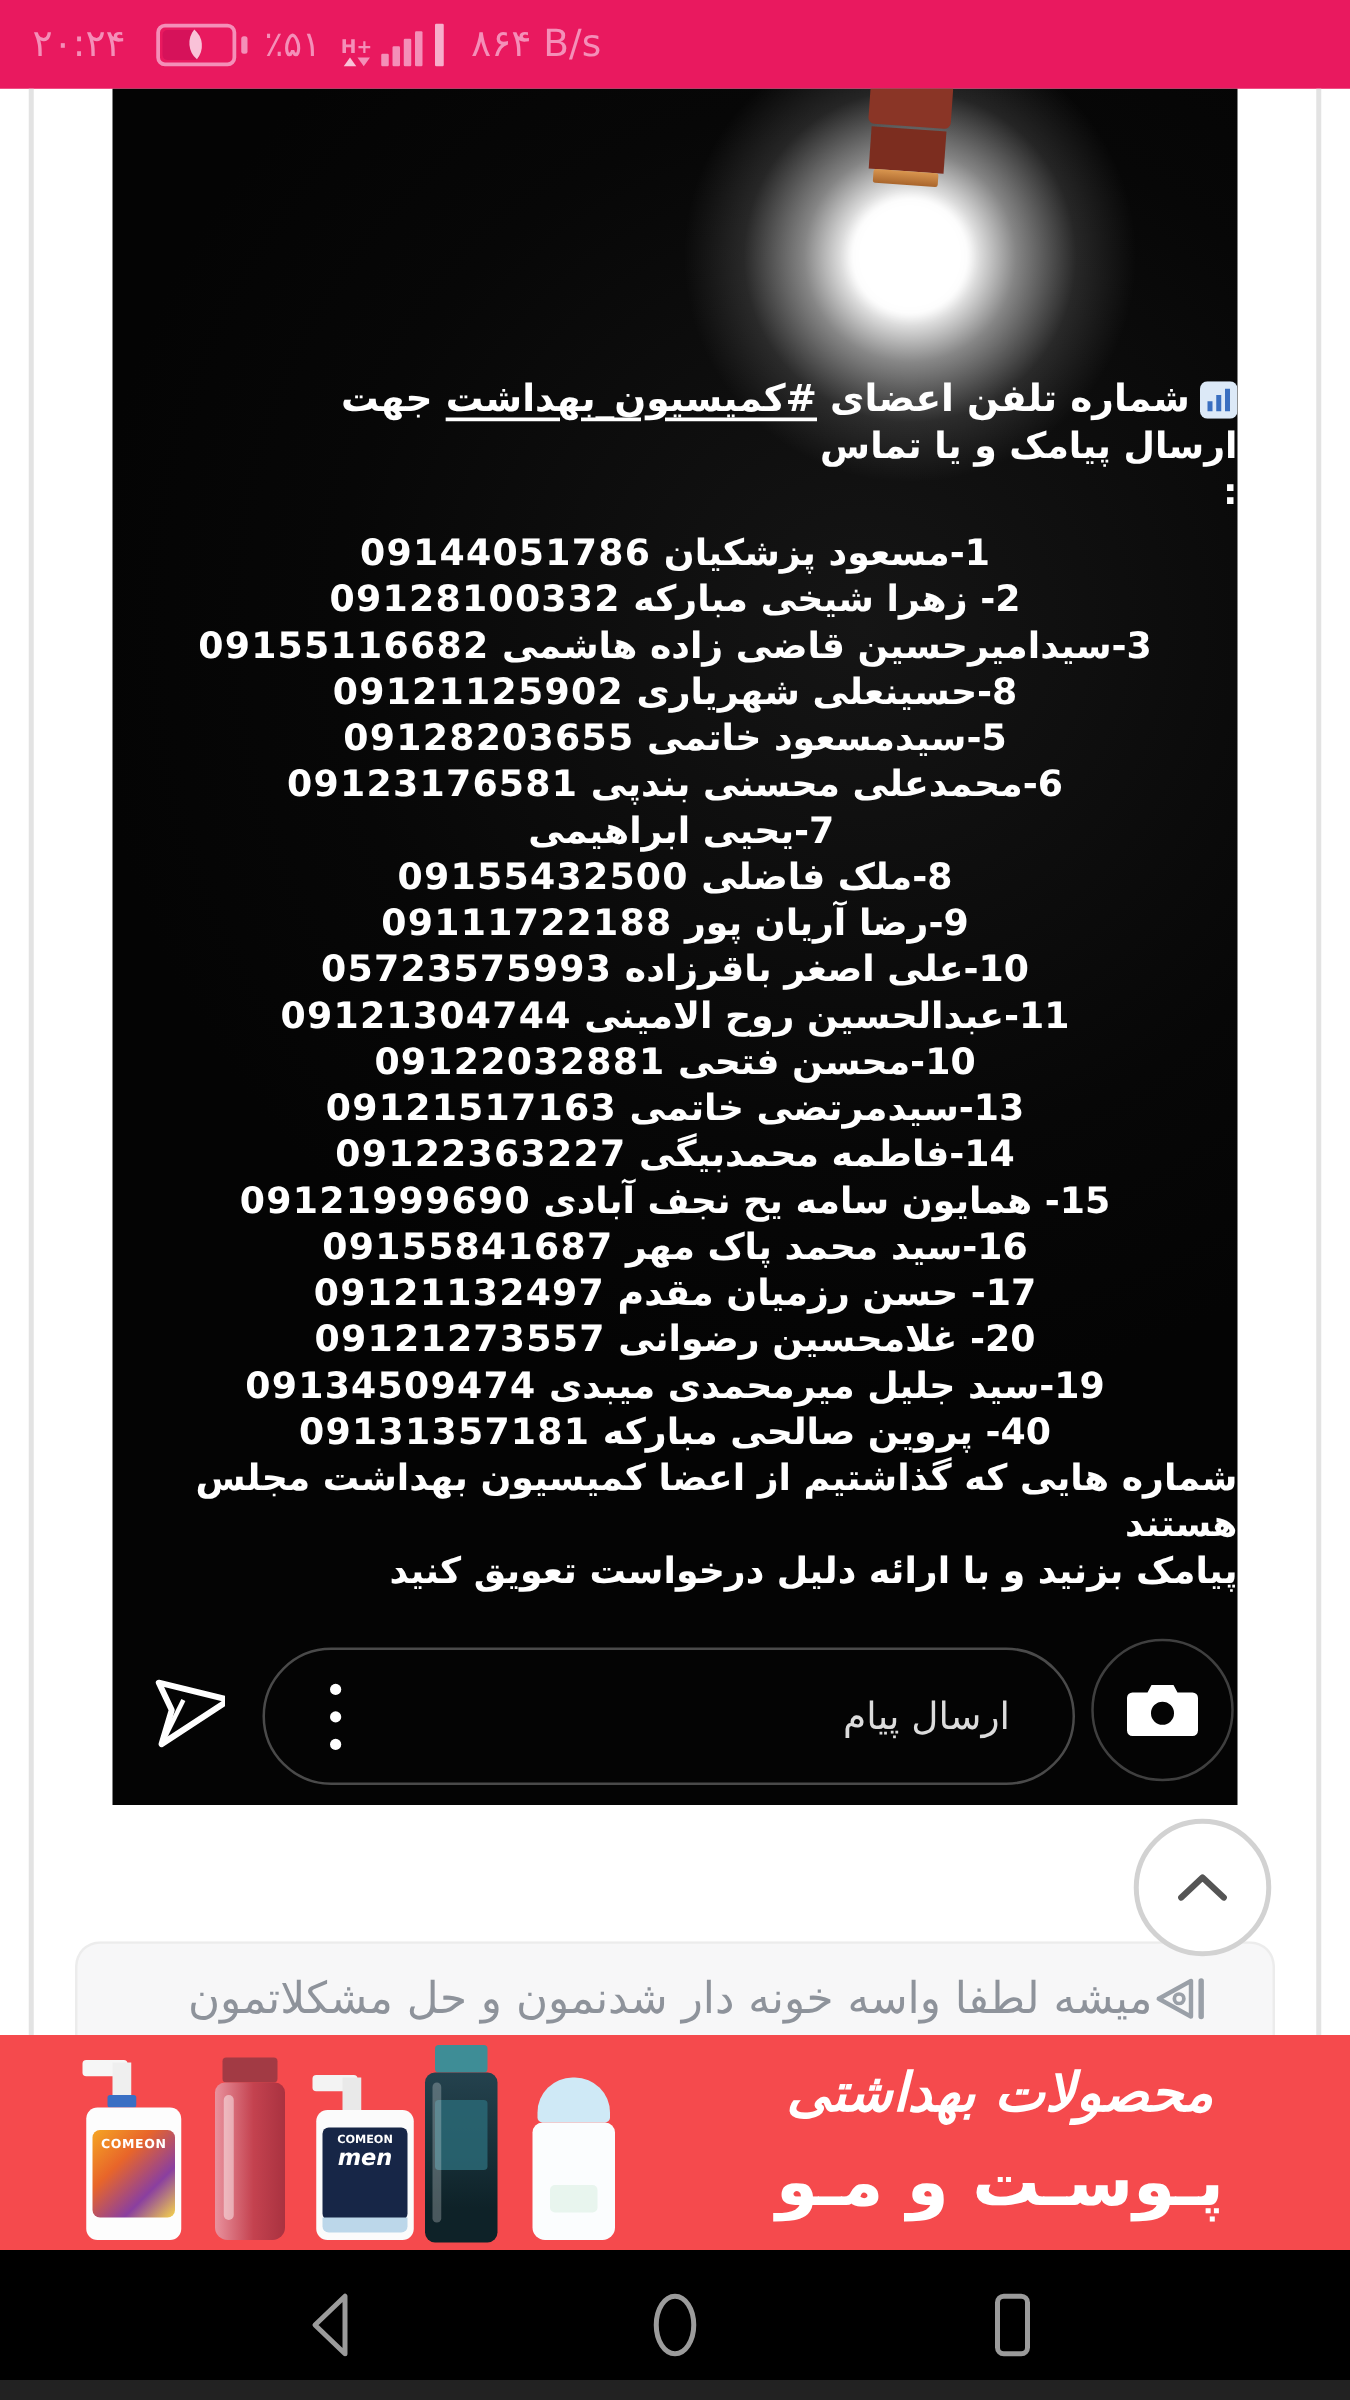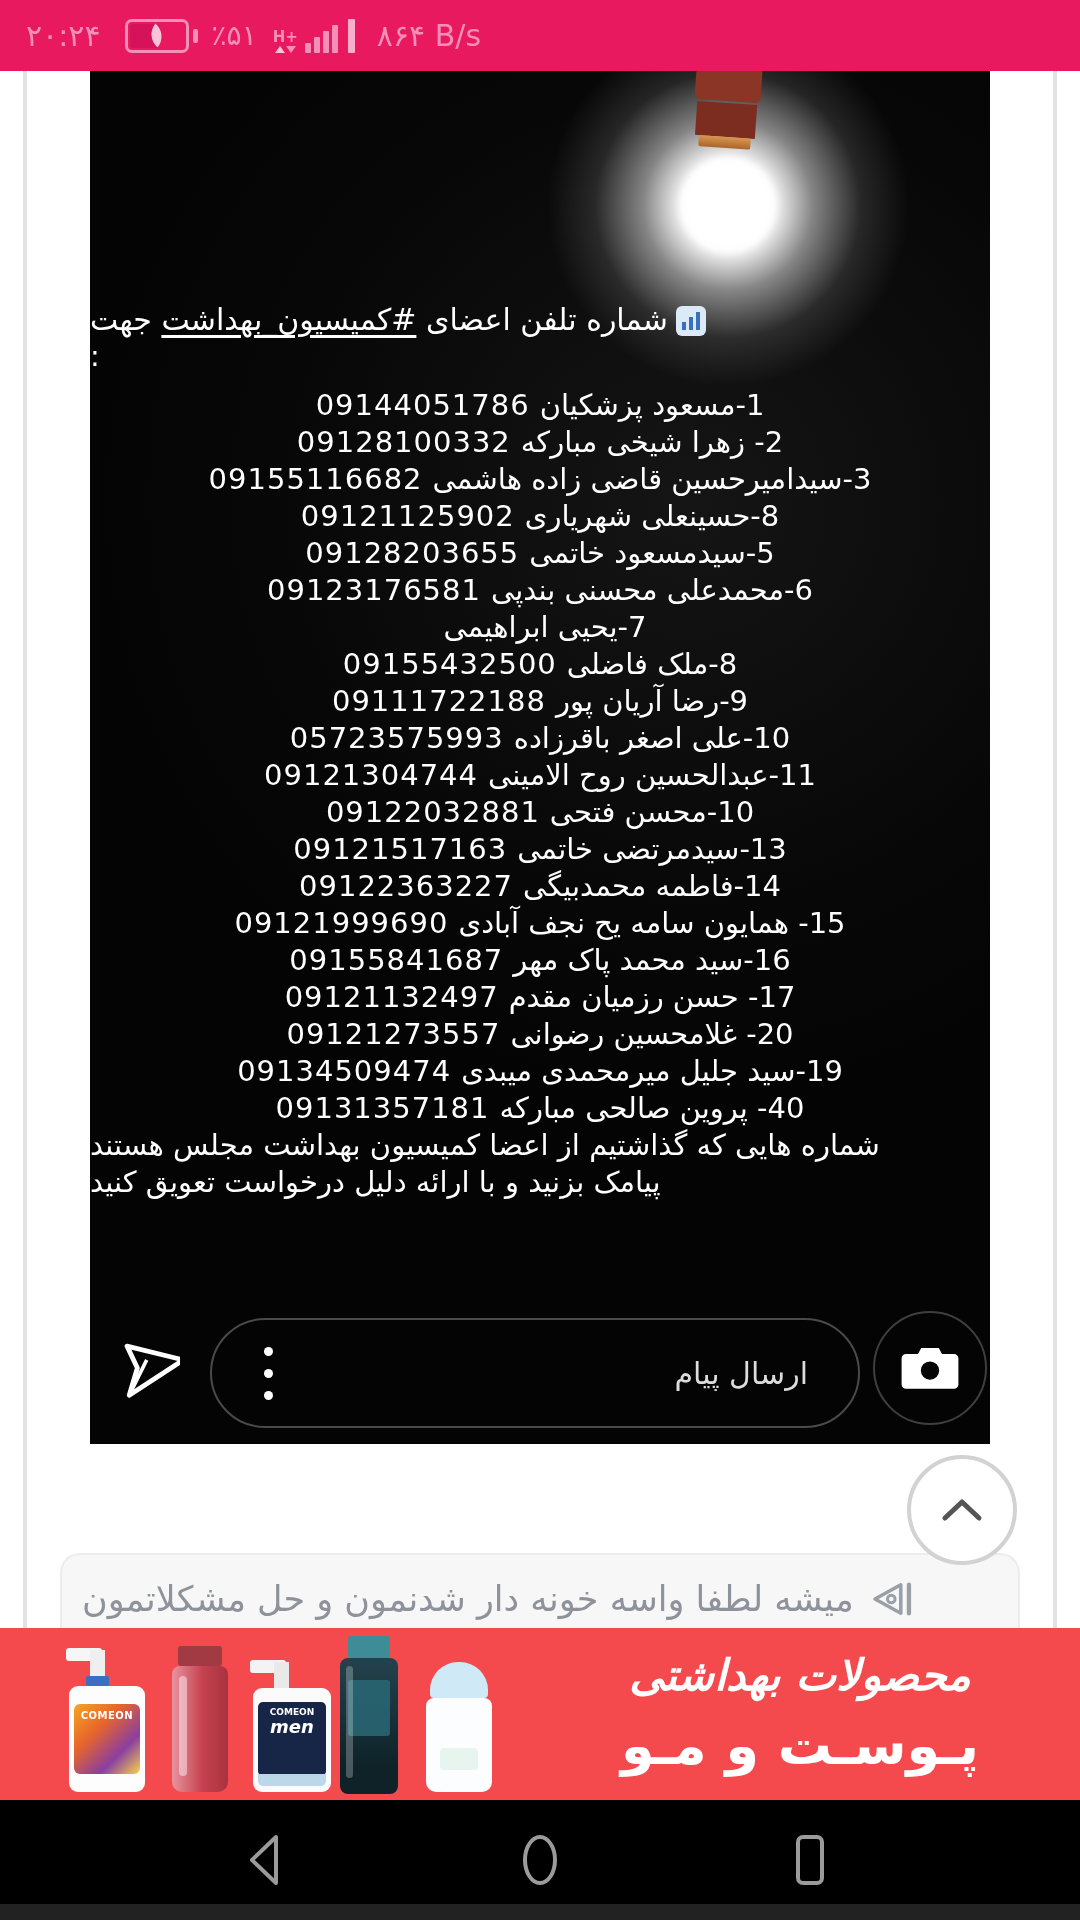--- a/index.html
+++ b/index.html
@@ -43,22 +43,22 @@
   .bulb-glow{position:absolute;left:438px;top:-66px;width:400px;height:400px;pointer-events:none;
       background:radial-gradient(circle,rgba(255,255,255,.98) 16%,rgba(255,255,255,.5) 30%,
                  rgba(255,255,255,.12) 47%,rgba(255,255,255,0) 64%);}
   .bulb-core{position:absolute;left:592px;top:88px;width:92px;height:92px;border-radius:50%;
              background:#fff;filter:blur(5px);}
   .socket{position:absolute;left:604px;top:-6px;width:66px;transform:rotate(4deg);}
   .socket .s1{width:66px;height:36px;background:#8a3526;border-radius:5px;}
   .socket .s2{width:60px;height:34px;background:#7c2d1f;margin:2px auto 0;}
   .socket .s3{width:52px;height:11px;margin:0 auto;background:linear-gradient(#d9964f,#a9652c);border-radius:2px;}
 
-  .story-text{position:absolute;left:0;right:0;top:230px;text-align:left;direction:rtl;
-              color:#fff;font-weight:normal;font-size:29px;line-height:37px;}
+  .story-text{position:absolute;left:0;right:0;top:230px;text-align:right;direction:rtl;
+              color:#fff;font-weight:bold;font-size:29px;line-height:37px;}
   .story-title{font-size:30px;}
   .hashtag{text-decoration:underline;text-underline-offset:5px;text-decoration-thickness:3px;}
   .chart-ico{vertical-align:-6px;margin-left:8px;}
   .colon-line{margin-bottom:12px;}
   .member{display:flex;justify-content:center;gap:10px;direction:rtl;}
   .member .phone{letter-spacing:1px;}
 
   
   .plane{position:absolute;left:18px;top:1262px;}
   .pill{position:absolute;left:120px;top:1247px;width:650px;height:110px;border:2px solid #4a4a4a;
@@ -74,22 +74,22 @@
               justify-content:center;}
 
   
   .scrolltop{position:absolute;left:907px;top:1455px;width:110px;height:110px;border-radius:50%;
              background:#fff;border:4px solid #d2d2d2;box-sizing:border-box;z-index:5;
              display:flex;align-items:center;justify-content:center;}
 
   
   .comment{position:absolute;left:60px;top:1553px;width:960px;height:80px;background:#f7f7f8;
            border:2px solid #ececec;border-bottom:none;border-radius:20px 20px 0 0;
-           box-sizing:border-box;display:flex;align-items:center;
-           gap:16px;padding:10px 48px 0 20px;z-index:2;}
+           box-sizing:border-box;display:flex;align-items:center;justify-content:flex-end;
+           padding:10px 48px 0 20px;z-index:2;}
   .comment-text{font-size:35px;color:#8e939b;direction:rtl;white-space:nowrap;}
 
   
   .banner{position:absolute;left:0;top:1628px;width:1080px;height:172px;background:#f54a4d;z-index:6;}
   .banner-text{position:absolute;left:610px;top:0;width:380px;text-align:center;color:#fff;direction:rtl;}
   .banner-l1{font-size:43px;font-weight:bold;margin-top:22px;font-style:italic;}
   .banner-l2{font-size:54px;font-weight:bold;margin-top:14px;letter-spacing:2px;}
   .product{position:absolute;}
   
   .p1{left:60px;top:12px;width:92px;height:152px;}
@@ -182,20 +182,21 @@
 
     <div class="story-text">
       <div class="story-title">
         <svg class="chart-ico" width="30" height="30" viewBox="0 0 30 30">
           <rect x="0" y="0" width="30" height="30" rx="6" fill="#dce9f7"></rect>
           <rect x="6" y="16" width="4" height="8" fill="#3a6fc0"></rect>
           <rect x="13" y="11" width="4" height="13" fill="#3a6fc0"></rect>
           <rect x="20" y="6" width="4" height="18" fill="#3a6fc0"></rect>
         </svg><span>شماره تلفن اعضای </span><span class="hashtag">#کمیسیون_بهداشت</span><span> جهت</span>
       </div>
+      <div>ارسال پیامک و یا تماس</div>
       <div class="colon-line">:</div>
 
       <div>
           <div class="member">
           <span>1-مسعود پزشکیان</span>
           <span class="phone">09144051786</span>
         </div>
           <div class="member">
           <span>2- زهرا شیخی مبارکه</span>
           <span class="phone">09128100332</span>

